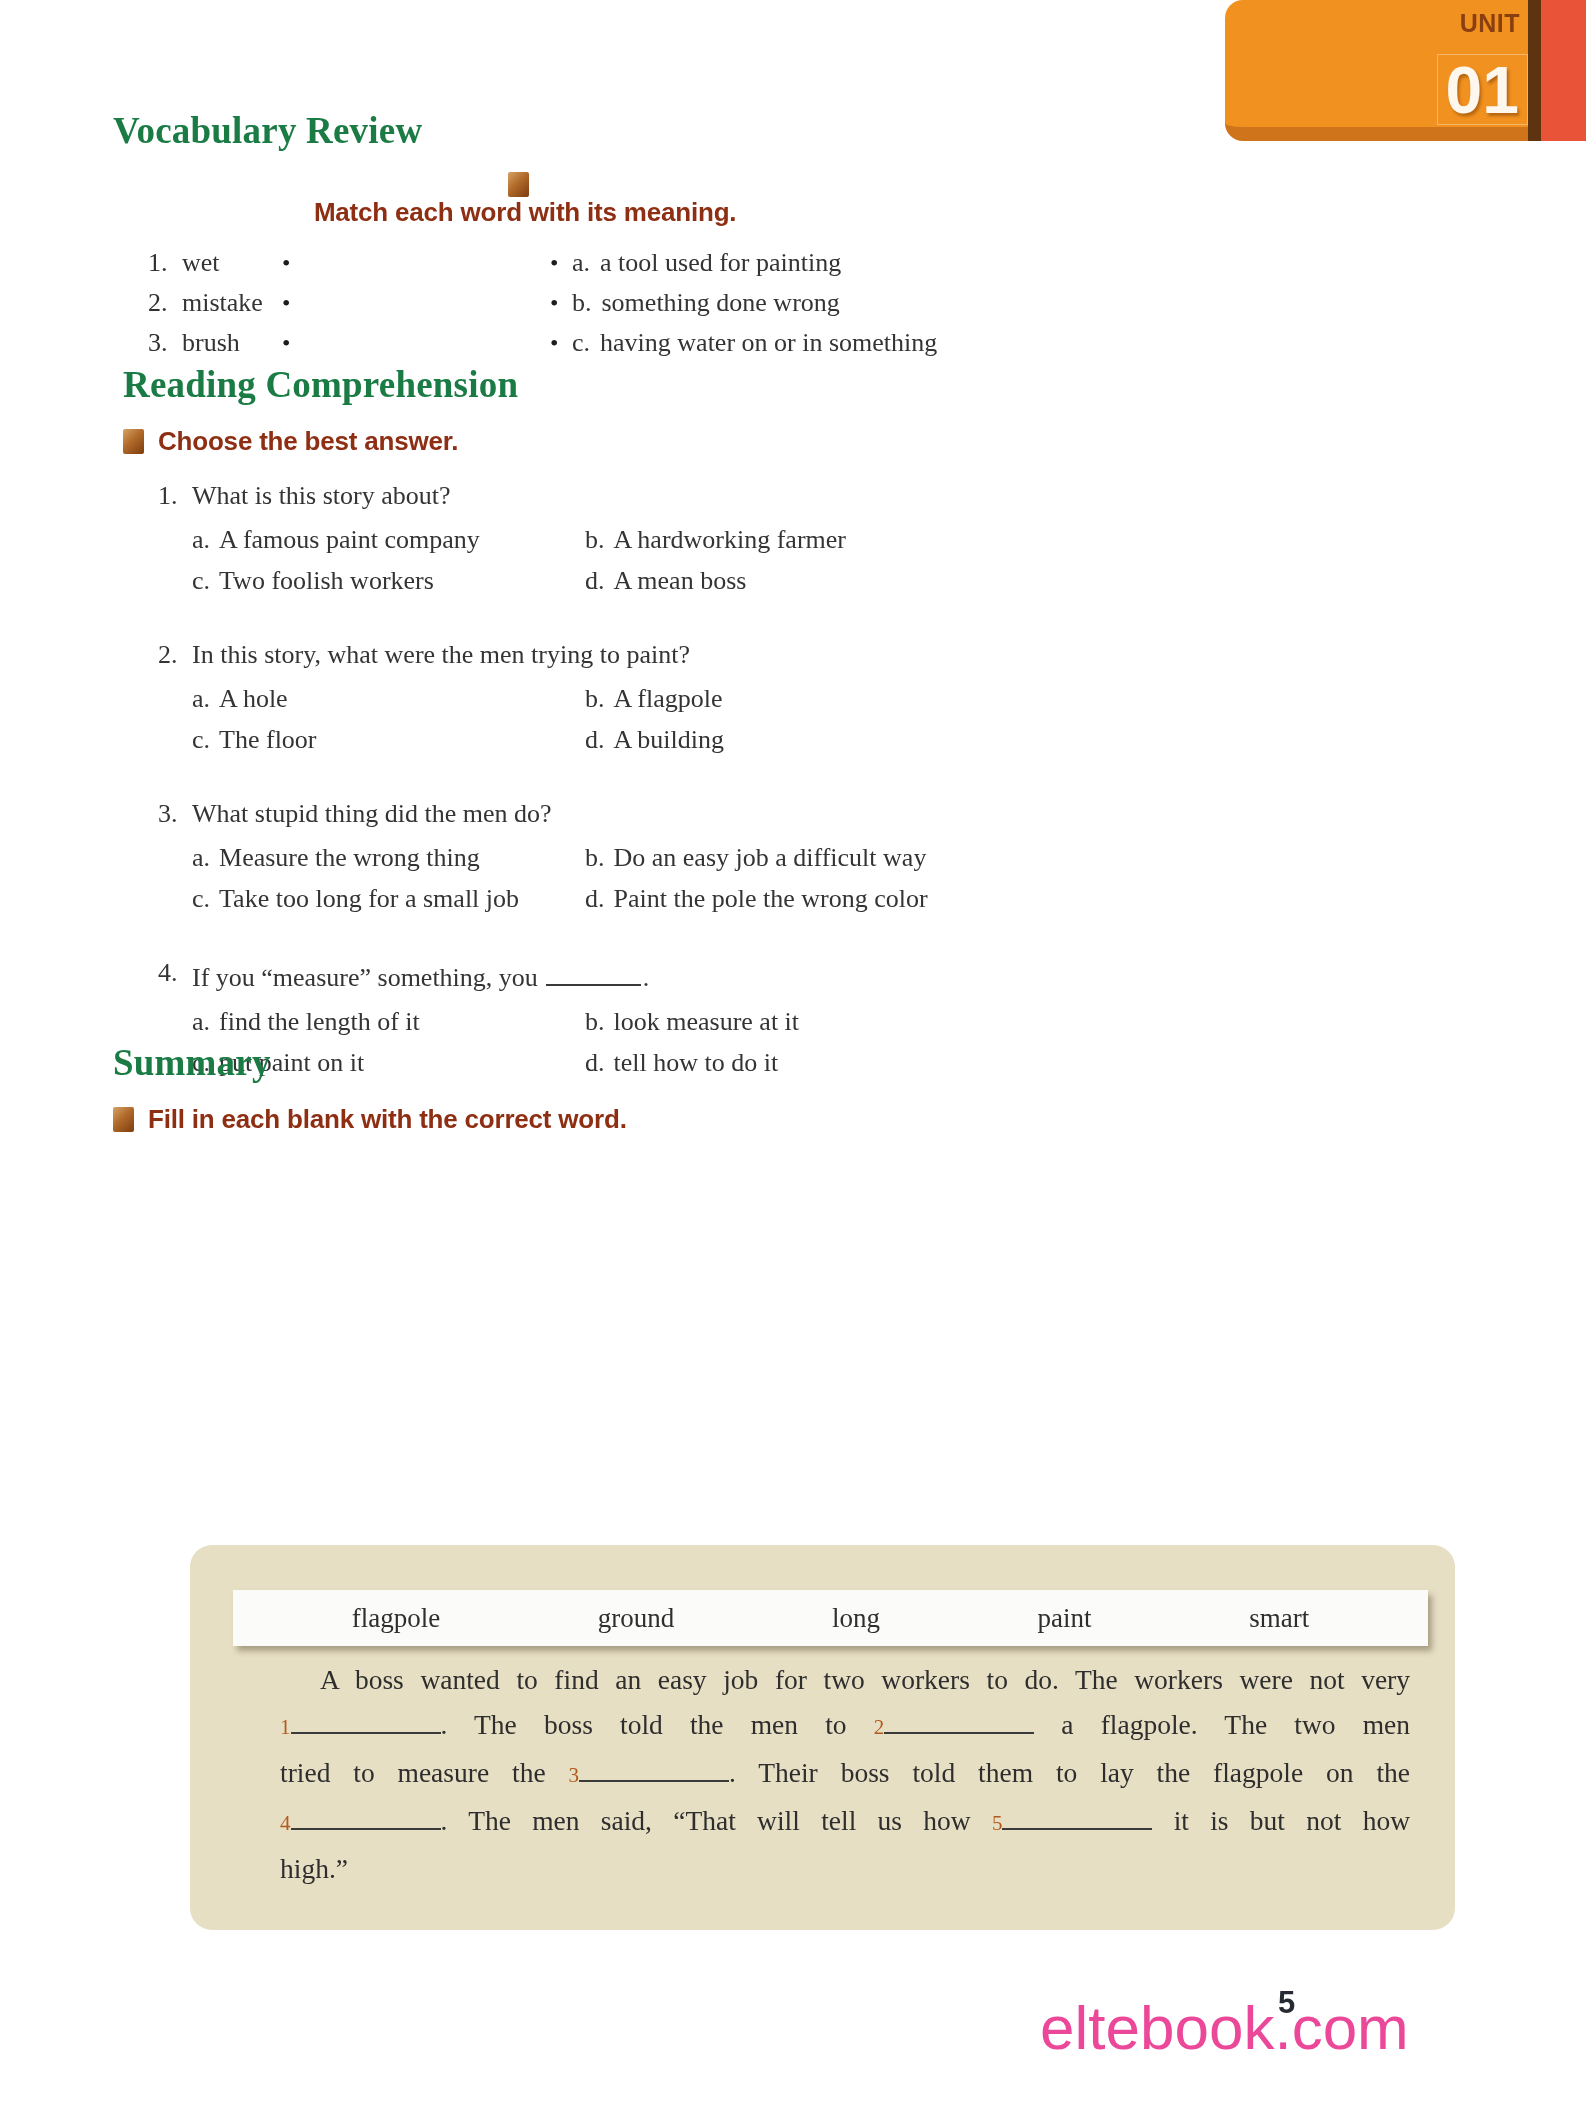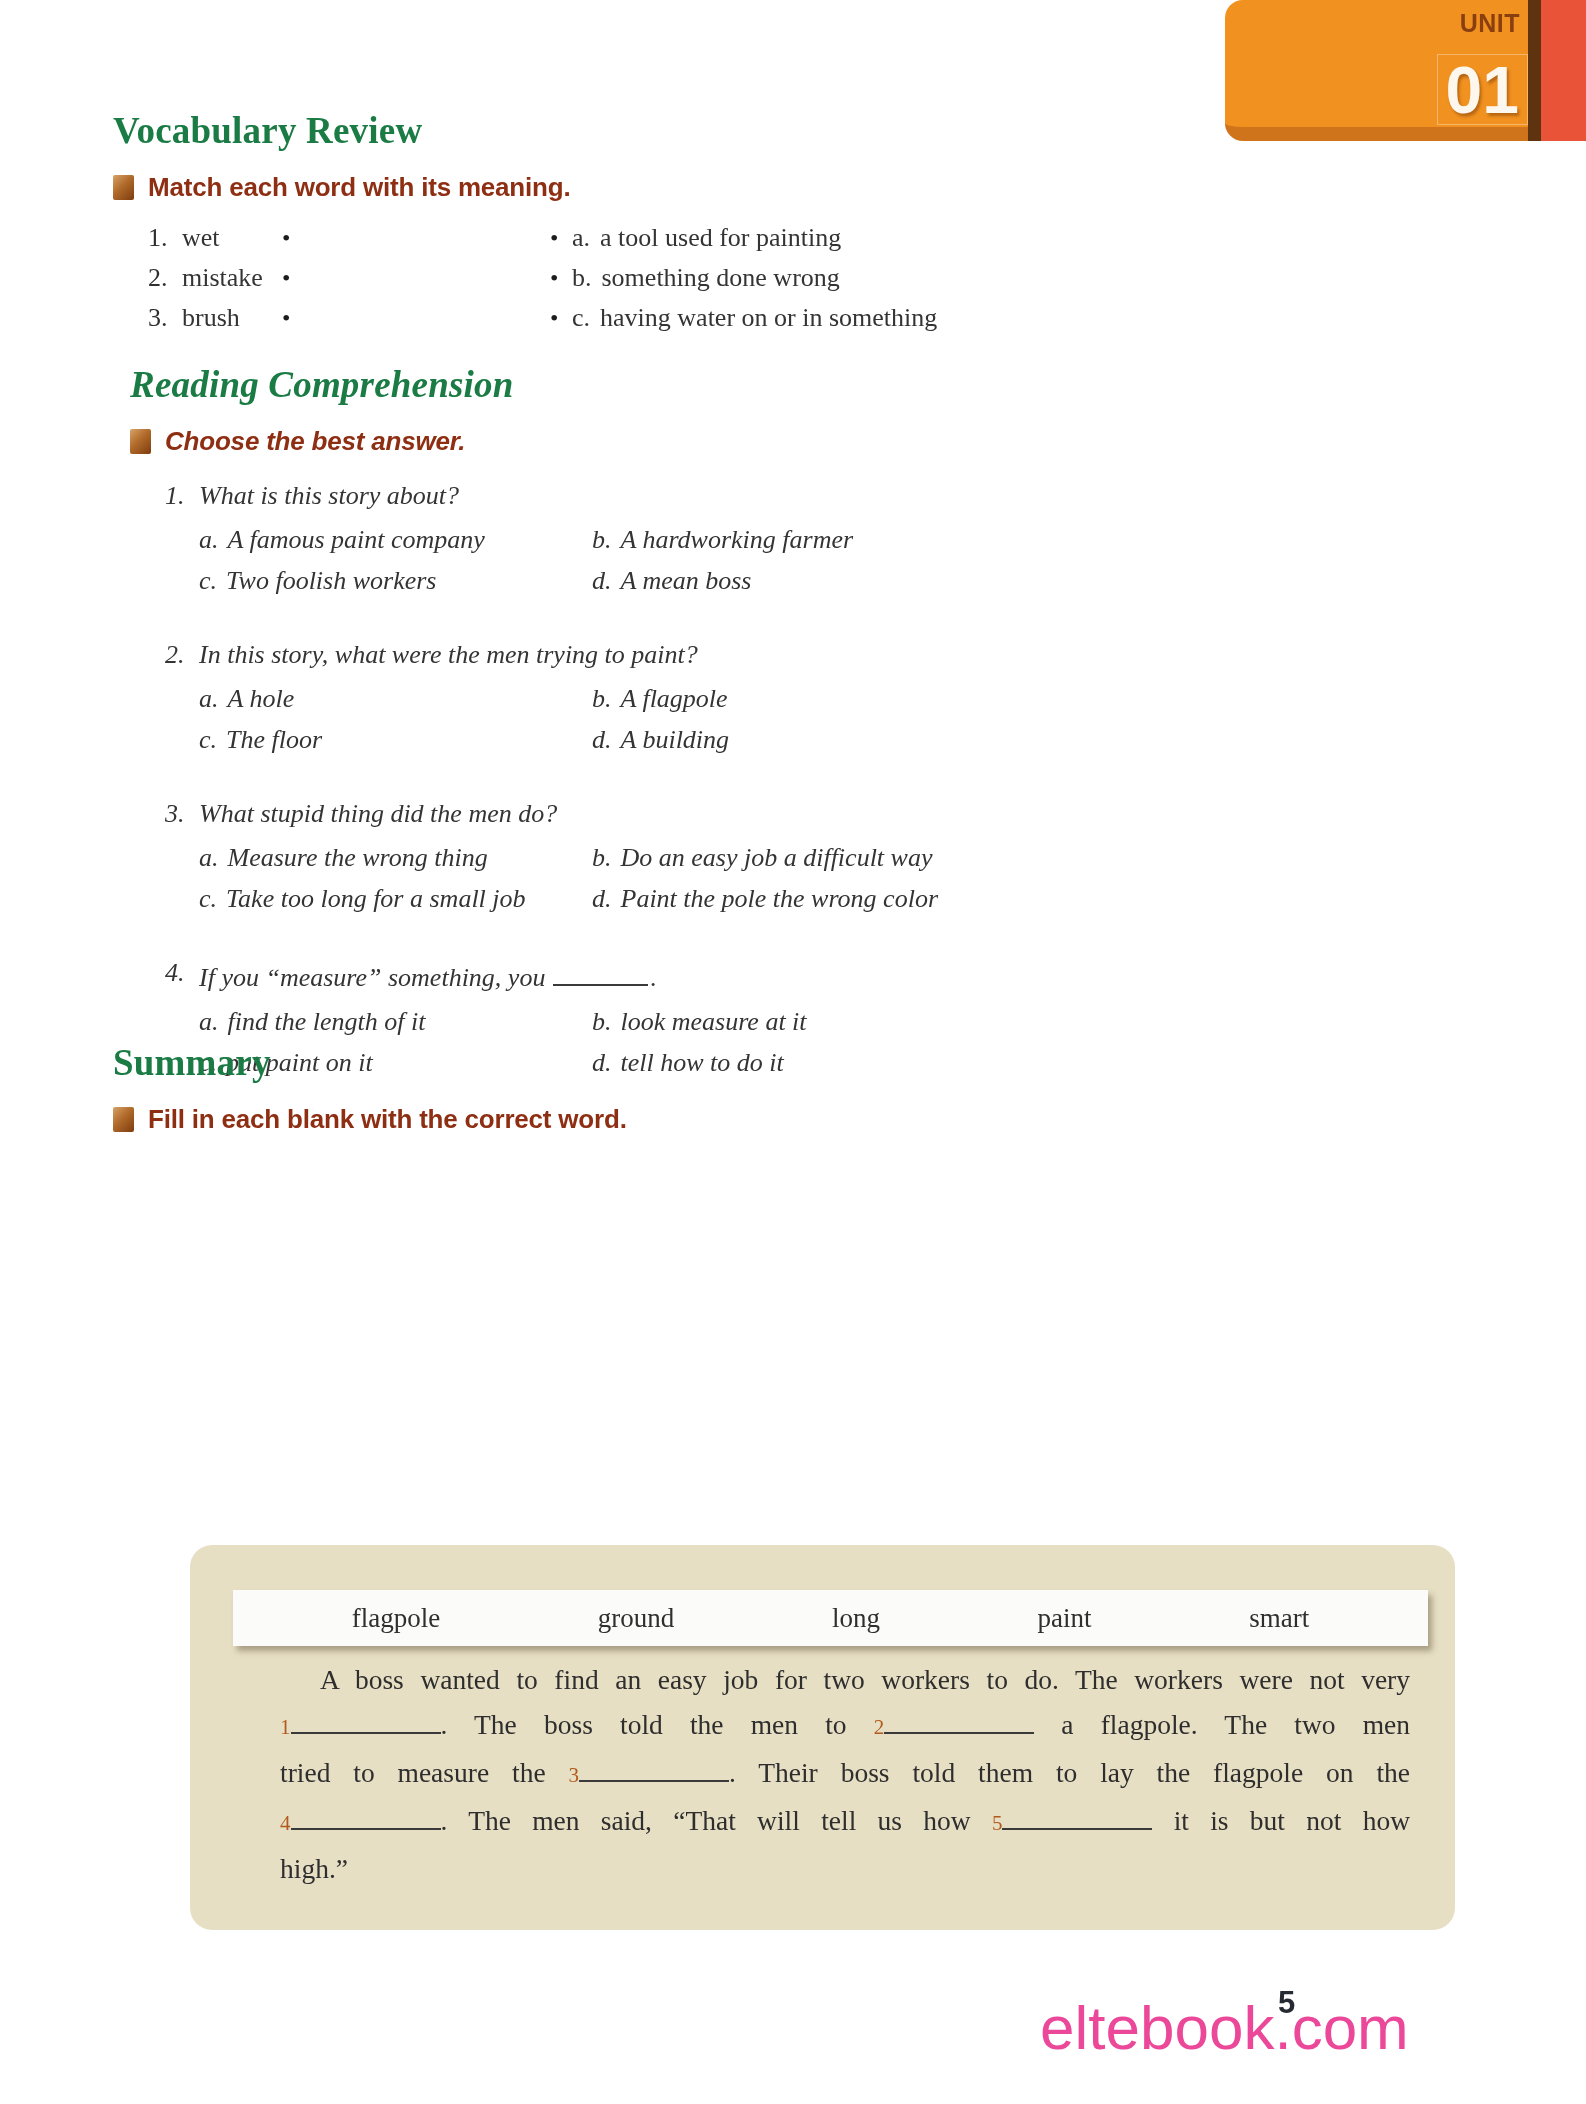--- a/index.html
+++ b/index.html
@@ -71,21 +71,21 @@
 
 <div class="abs unit-badge">
   <span class="unit-label">UNIT</span>
   <span class="unit-number">01</span>
 </div>
 <div class="abs strip-brown"></div>
 <div class="abs strip-red"></div>
 
 <div class="abs" style="left:113px;top:83px;margin-top:26px;">
   <div class="h-green">Vocabulary Review</div>
-  <div class="instr" style="margin-top:20px;">
+  <div class="instr" style="margin-top:20px;flex-direction:column;">
     <span class="sq-bullet"></span>
     <span class="instr-text">Match each word with its meaning.</span>
   </div>
   <div style="margin:20px 0 0 35px;">
     <div class="match-row">
       <span class="match-num">1.</span>
       <span>wet</span>
       <span class="dot">•</span>
       <span></span>
       <span class="dot">•</span>
@@ -103,21 +103,21 @@
       <span class="match-num">3.</span>
       <span>brush</span>
       <span class="dot">•</span>
       <span></span>
       <span class="dot">•</span>
       <span><span class="m-letter">c.</span><span>having water on or in something</span></span>
     </div>
   </div>
 </div>
 
-<div class="abs" style="left:130px;top:363px;font-style:italic;">
+<div class="abs" style="left:123px;top:363px;">
   <div class="h-green">Reading Comprehension</div>
   <div class="instr" style="margin-top:20px;">
     <span class="sq-bullet"></span>
     <span class="instr-text">Choose the best answer.</span>
   </div>
 
   <div class="q-block" style="margin:24px 0 0 35px;">
     <div class="q-stem">
       <span class="q-num">1.</span>
       <span>What is this story about?</span>

